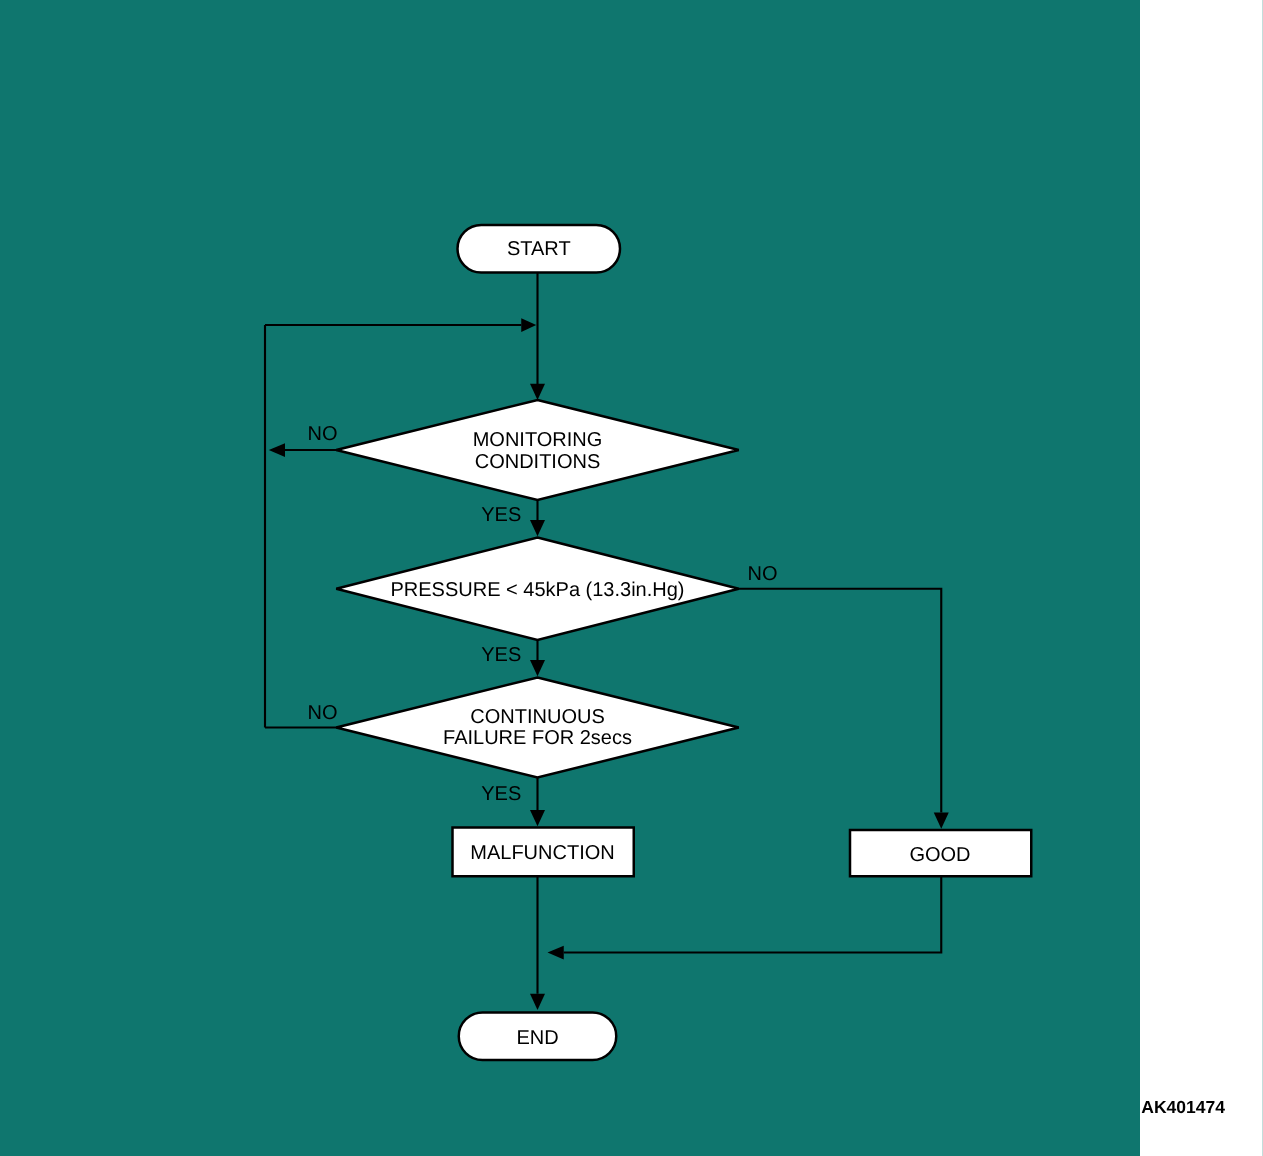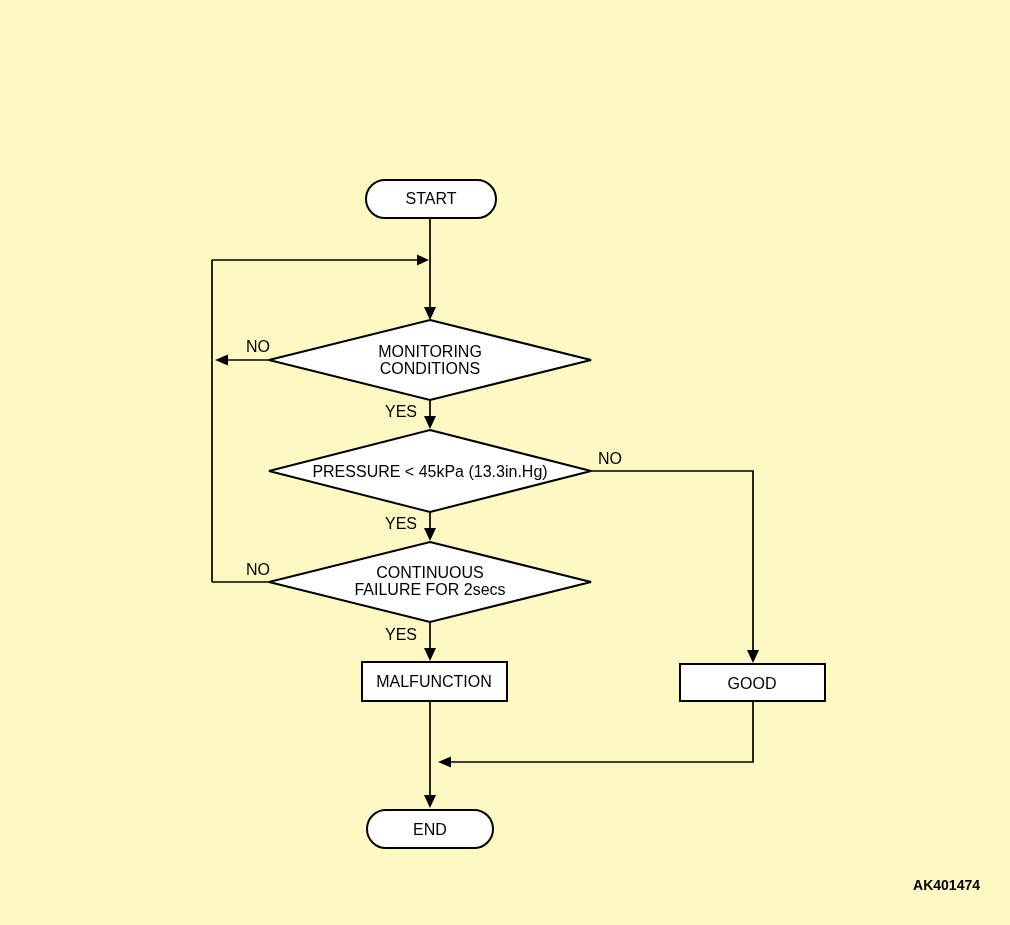--- a/index.html
+++ b/index.html
@@ -2,23 +2,23 @@
 <html><head>
 <meta charset="utf-8">
 <style>
   html, body {
     margin: 0;
     padding: 0;
     background: #ffffff;
   }
   .canvas {
     position: relative;
-    width: 1010px;
+    width: 912px;
     height: 925px;
-    background: #fef9c3;
+    background: #0f766e;
     font-family: "Liberation Sans", sans-serif;
   }
   svg { display: block; }
   .shape {
     fill: #ffffff;
     stroke: #000000;
     stroke-width: 2;
   }
   .connector {
     fill: none;

